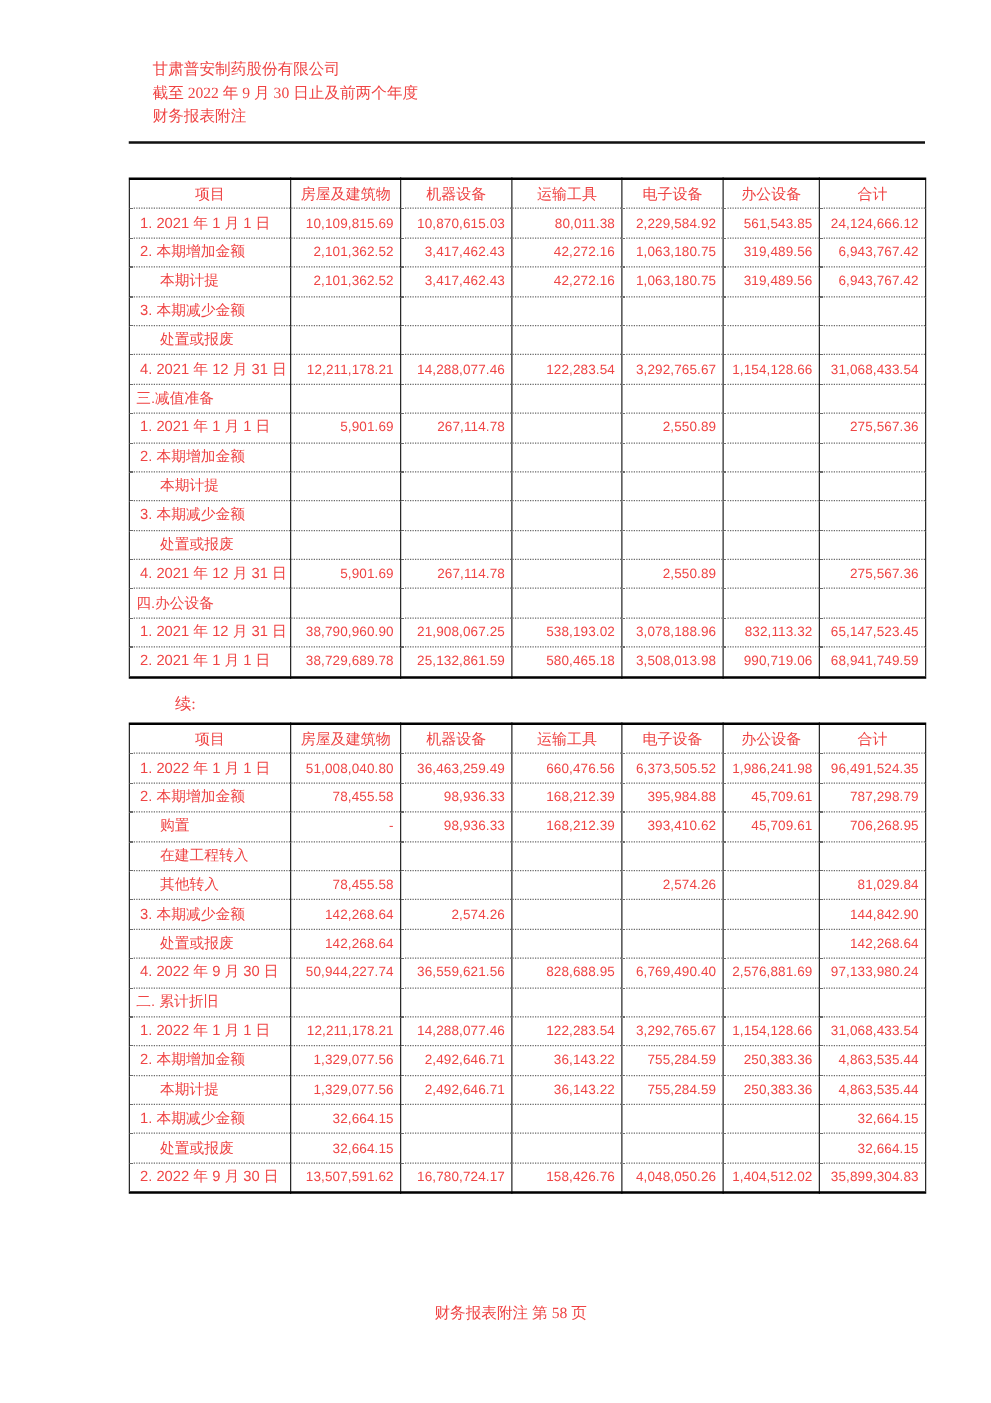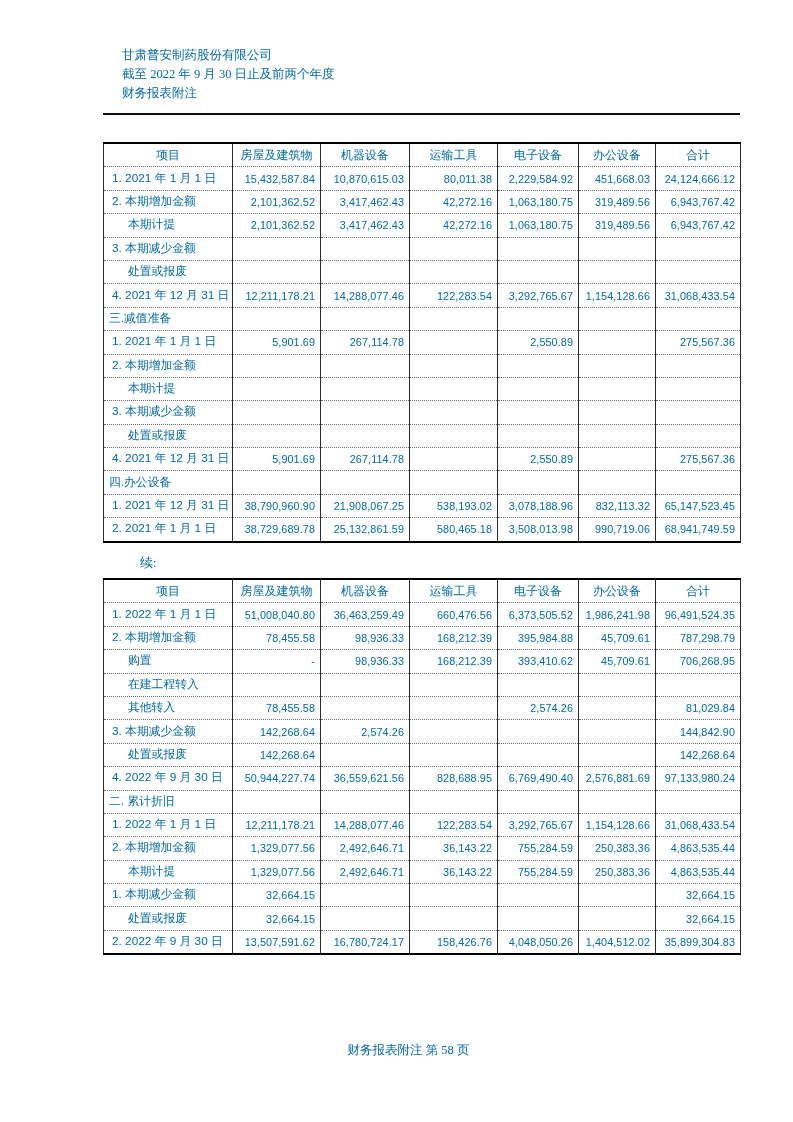--- a/index.html
+++ b/index.html
@@ -1,18 +1,18 @@
 <!DOCTYPE html>
 <html><head>
 <meta charset="utf-8">
 <style>
   html,body{margin:0;padding:0;background:#ffffff;}
   .page{
     position:relative;width:793px;height:1122px;background:#ffffff;
-    color:#0369a1;font-family:"Liberation Serif","DejaVu Serif",serif;
+    color:#ef4444;font-family:"Liberation Serif","DejaVu Serif",serif;
     overflow:hidden;
   }
   .doc-header{position:absolute;left:122px;top:46px;font-size:12.5px;line-height:19px;white-space:nowrap;}
   .rule{position:absolute;left:103px;top:113px;width:637px;border-top:2px solid #111;}
   .fin-table{
     border-collapse:collapse;table-layout:fixed;width:637px;
     font-family:"Liberation Sans","DejaVu Sans",sans-serif;
     border-top:2.5px solid #000;border-bottom:2.5px solid #000;
     border-left:1.4px solid #111;border-right:1.4px solid #111;
   }
@@ -68,25 +68,25 @@
           <th>机器设备</th>
           <th>运输工具</th>
           <th>电子设备</th>
           <th>办公设备</th>
           <th>合计</th>
         </tr>
       </thead>
       <tbody>
         <tr>
           <td class="c-label indent-item">1. 2021 年 1 月 1 日</td>
-          <td class="c-num">15,432,587.84</td>
+          <td class="c-num">10,109,815.69</td>
           <td class="c-num">10,870,615.03</td>
           <td class="c-num">80,011.38</td>
           <td class="c-num">2,229,584.92</td>
-          <td class="c-num">451,668.03</td>
+          <td class="c-num">561,543.85</td>
           <td class="c-num">24,124,666.12</td>
         </tr>
         <tr>
           <td class="c-label indent-item">2. 本期增加金额</td>
           <td class="c-num">2,101,362.52</td>
           <td class="c-num">3,417,462.43</td>
           <td class="c-num">42,272.16</td>
           <td class="c-num">1,063,180.75</td>
           <td class="c-num">319,489.56</td>
           <td class="c-num">6,943,767.42</td>

